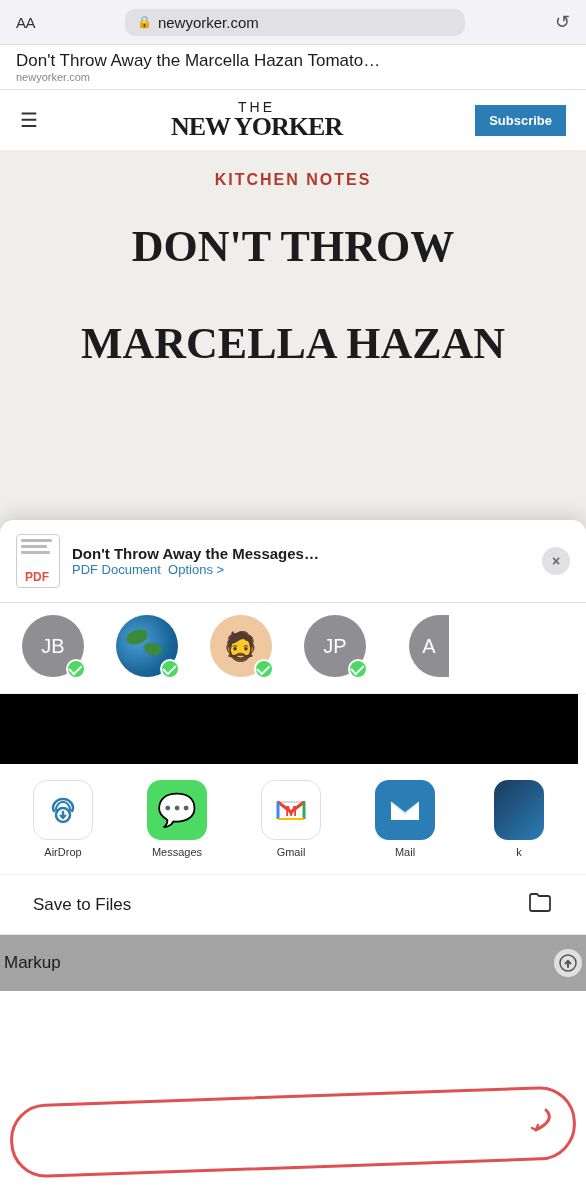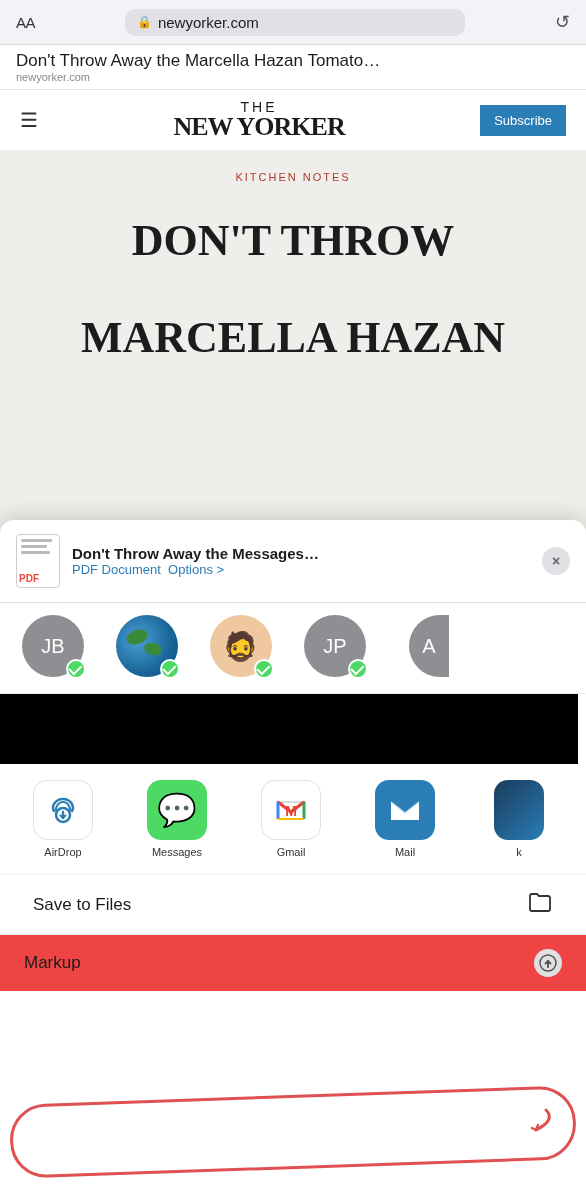--- a/index.html
+++ b/index.html
@@ -71,24 +71,24 @@
     
     .article-area {
       background: #f0eeea;
       padding: 20px 24px;
       height: 430px;
       overflow: hidden;
       position: relative;
     }
     .kitchen-notes {
       text-align: center;
-      font-size: 11px;
+      font-size: 16px;
       letter-spacing: 2px;
       color: #b03a2e;
-      font-weight: 400;
+      font-weight: 700;
       margin-bottom: 34px;
       text-transform: uppercase;
     }
 
     
     .ny-header {
       background: white;
       padding: 10px 20px;
       display: flex;
       align-items: center;
@@ -119,21 +119,21 @@
       font-family: Georgia, 'Times New Roman', serif;
       letter-spacing: -1px;
     }
     .subscribe-btn {
       background: #2a7db5;
       color: white;
       border: none;
       border-radius: 0;
       padding: 8px 14px;
       font-size: 13px;
-      font-weight: 400;
+      font-weight: 700;
     }
 
     .article-headline {
       font-family: Georgia, 'Times New Roman', serif;
       font-size: 44px;
       font-weight: 900;
       color: #1c1c1e;
       text-align: center;
       line-height: 1.1;
       margin-top: 10px;
@@ -183,22 +183,22 @@
       background: #bbb;
       border-radius: 1px;
       margin-bottom: 3px;
     }
     .pdf-line:first-child { width: 90%; }
     .pdf-line:nth-child(2) { width: 75%; }
     .pdf-line:nth-child(3) { width: 85%; }
     .pdf-badge {
       position: absolute;
       bottom: 3px;
-      left: 2px;
-      font-size: 10px;
+      left: 8px;
+      font-size: 12px;
       color: #e74c3c;
       font-weight: 700;
     }
     .share-file-info {
       flex: 1;
     }
     .share-file-title {
       font-size: 15px;
       font-weight: 600;
       color: #1c1c1e;
@@ -391,22 +391,22 @@
     }
     .action-row-icon {
       font-size: 20px;
       color: #333;
     }
 
     
     .markup-row {
       display: flex;
       align-items: center;
-      padding: 14px 24px;
-      background: #ef4444;
+      padding: 14px 4px;
+      background: #a3a3a3;
     }
     .markup-label {
       font-size: 17px;
       color: #1c1c1e;
       flex: 1;
     }
     .markup-icon {
       width: 28px;
       height: 28px;
       background: #e0e0e0;

